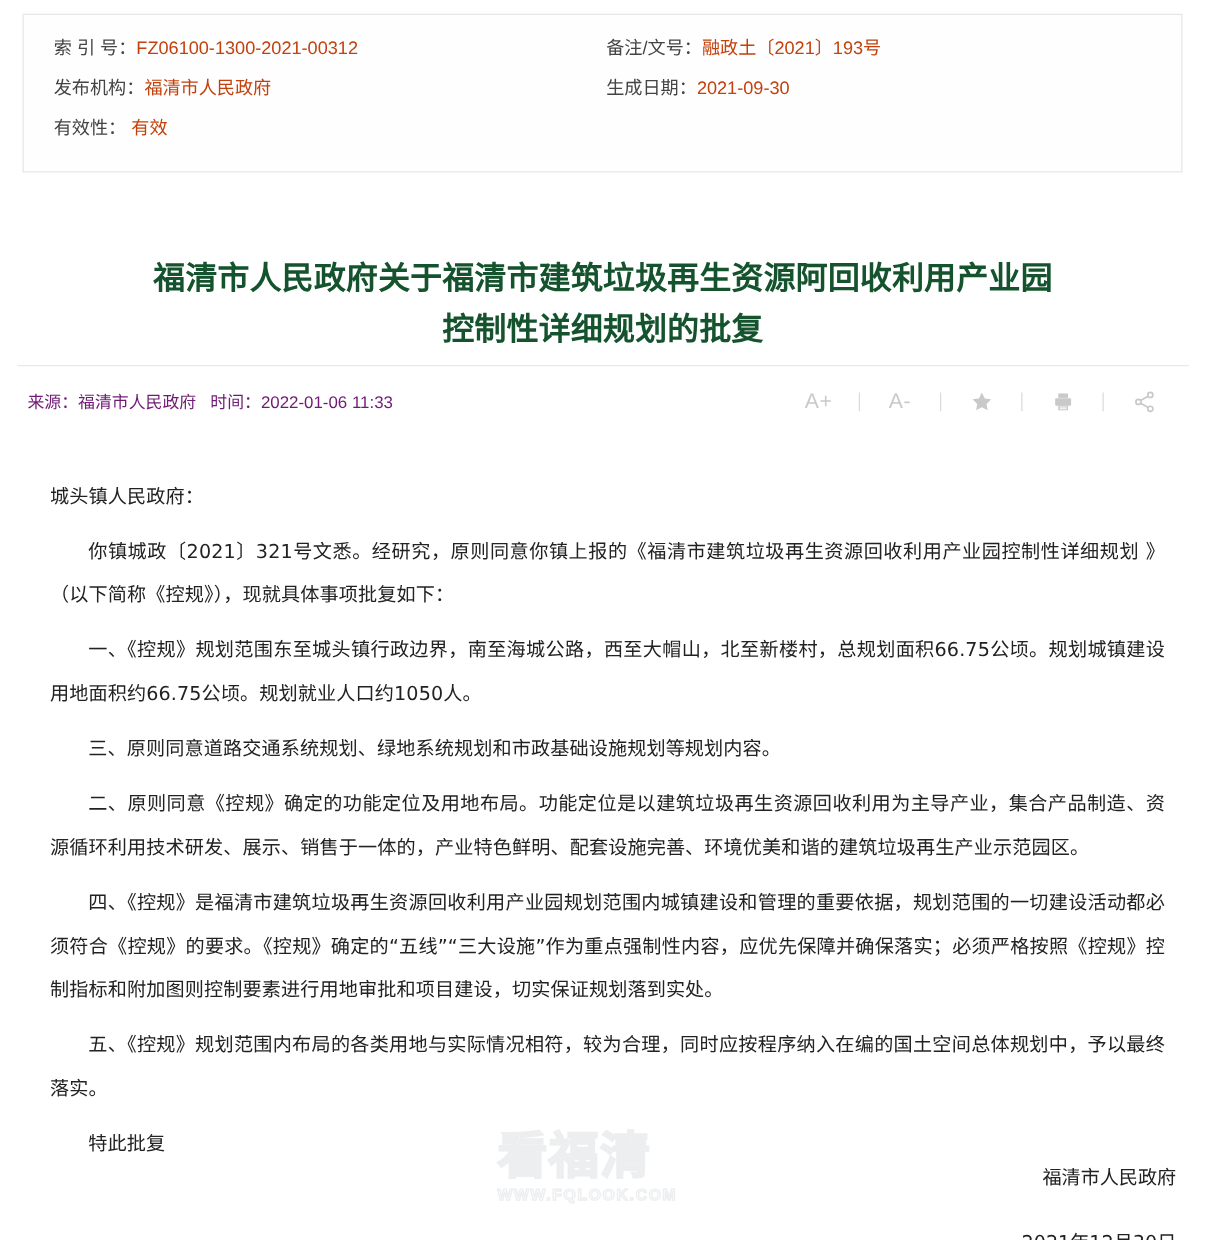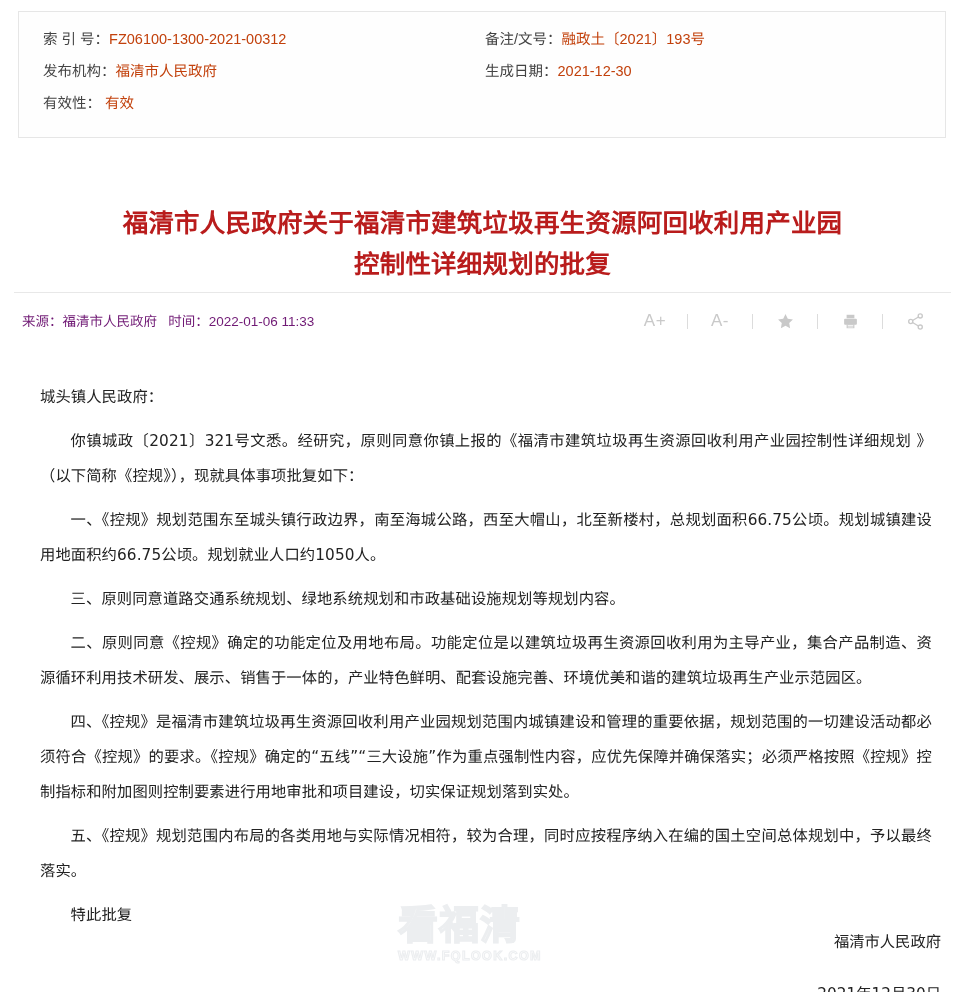--- a/index.html
+++ b/index.html
@@ -62,21 +62,21 @@
   .doc-title {
     position: absolute;
     left: 60px;
     top: 186px;
     width: 845px;
     text-align: center;
     font-family: Liberation Sans, sans-serif;
     font-weight: bold;
     font-size: 25.5px;
     line-height: 41px;
-    color: #b91c1c;
+    color: #14532d;
     letter-spacing: 0.2px;
   }
 
   
   .divider {
     position: absolute;
     left: 14px;
     top: 292px;
     width: 937px;
     height: 1px;
@@ -208,21 +208,21 @@
       </div>
     </div>
 
     <div class="meta-row">
       <div class="meta-cell col-left">
         <span class="meta-label">发布机构：</span>
         <span class="meta-value">福清市人民政府</span>
       </div>
       <div class="meta-cell col-right">
         <span class="meta-label">生成日期：</span>
-        <span class="meta-value">2021-12-30</span>
+        <span class="meta-value">2021-09-30</span>
       </div>
     </div>
 
     <div class="meta-row">
       <div class="meta-cell col-left">
         <span class="meta-label">有效性：</span>
         <span class="meta-value"> 有效</span>
       </div>
       <div class="meta-cell col-right"></div>
     </div>

